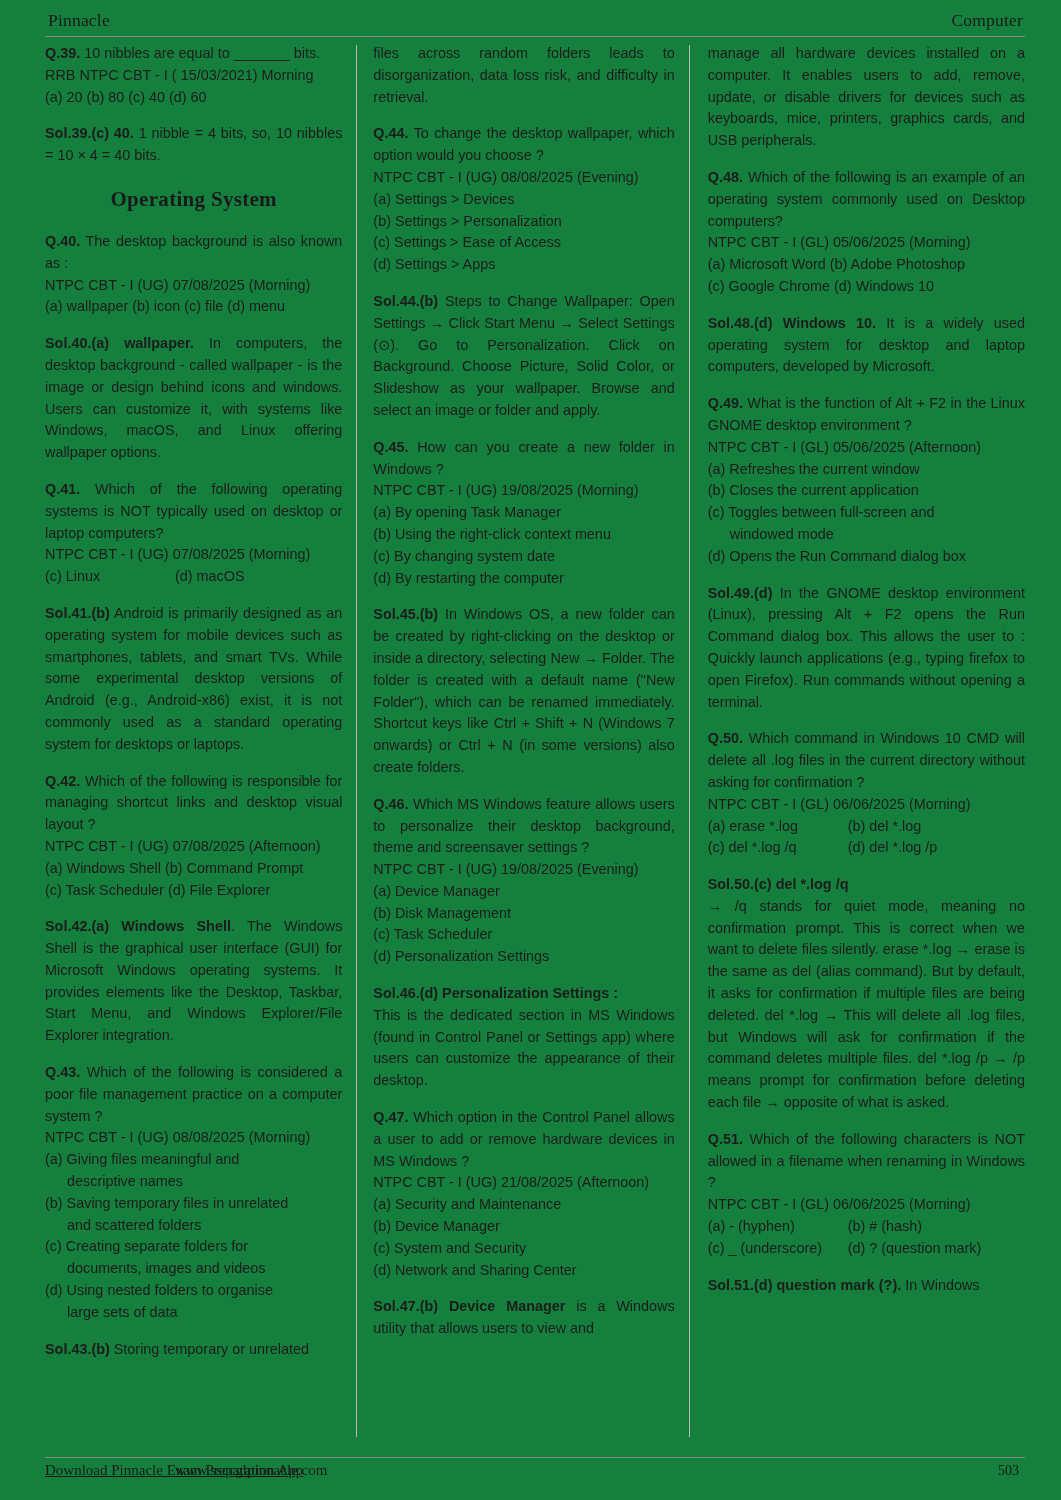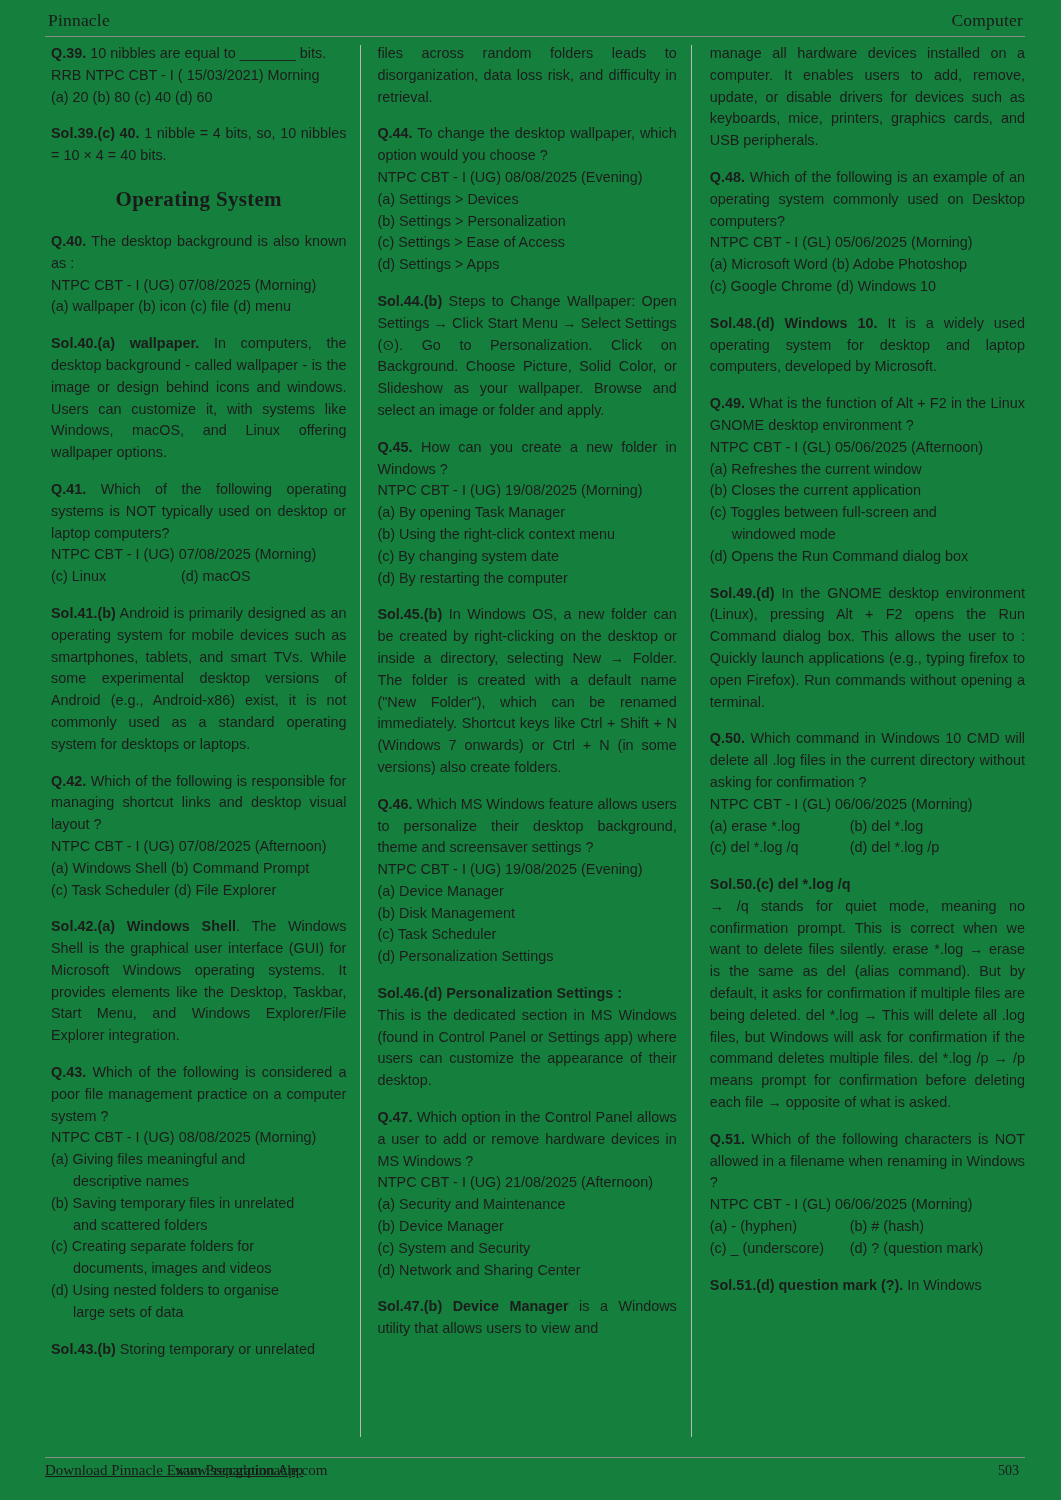--- a/index.html
+++ b/index.html
@@ -45,21 +45,20 @@
   }
 
   
   .columns {
     position: absolute;
     top: 43px;
     left: 45px;
     right: 36px;
     height: 1398px;
     display: flex;
-    margin-left: 6px;
   }
   .col {
     position: relative;
     box-sizing: border-box;
     overflow: hidden;
   }
   .col-1 { width: 312px; padding-right: 14px; }
   .col-2 { width: 332px; padding-left: 16px; padding-right: 14px; }
   .col-3 { width: 336px; padding-left: 18px; }
   .col-divider {

